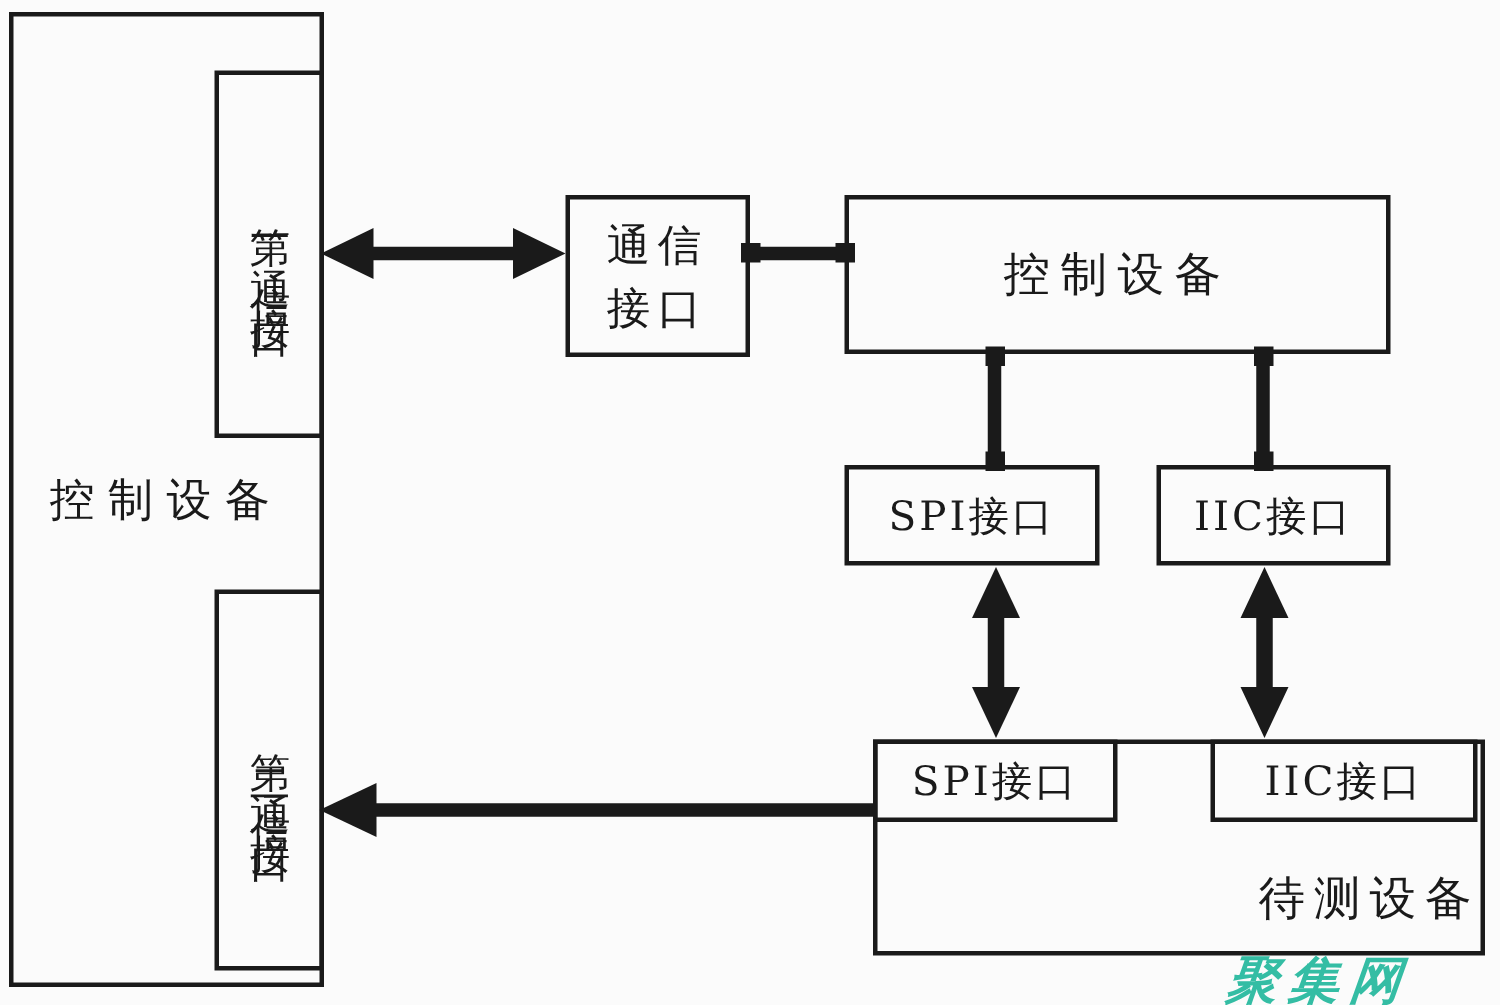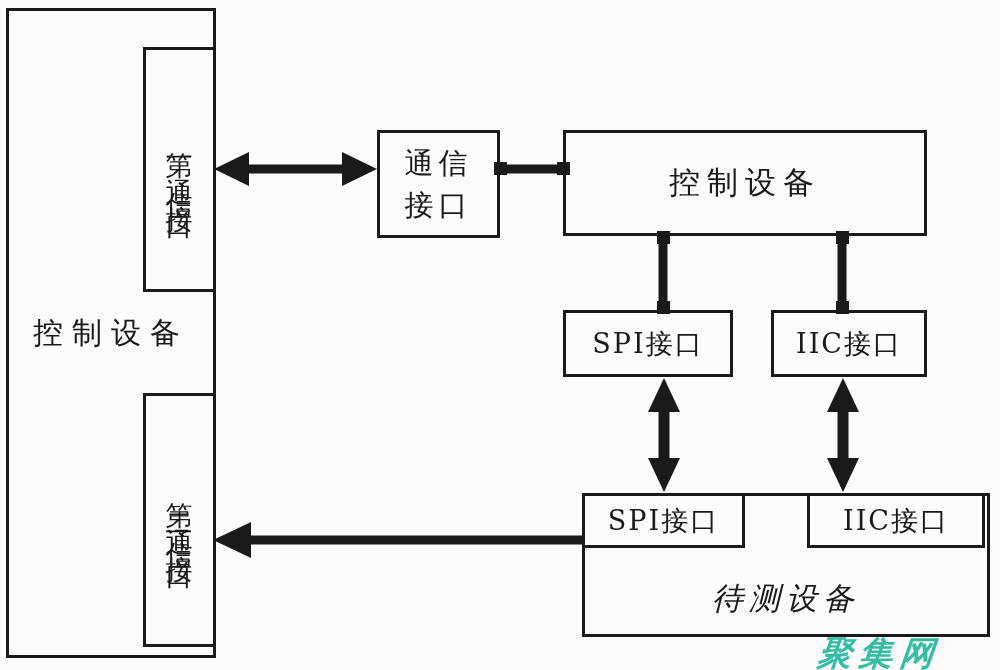--- a/index.html
+++ b/index.html
@@ -55,21 +55,21 @@
   #comm-interface-label{
     width:70px;text-align:center;font-size:29px;
     line-height:1.45;letter-spacing:5px;word-break:break-all;white-space:normal;
   }
   #control-unit-label{font-size:31px;letter-spacing:7px;}
   #debug-spi-label,#debug-iic-label,#dut-spi-label,#dut-iic-label{
     font-size:27px;letter-spacing:2px;
   }
   #dut-label{
     position:absolute;left:0;bottom:14px;width:100%;
-    text-align:center;font-size:31px;letter-spacing:6px;font-style:italic;
+    text-align:right;font-size:31px;letter-spacing:6px;
   }
   
   #overlay{
     position:absolute;left:0;top:0;width:1000px;height:670px;
     z-index:5;pointer-events:none;
   }
   #overlay line{stroke:var(--line);}
   #overlay polygon,#overlay rect{fill:var(--line);stroke:none;}
 
   

